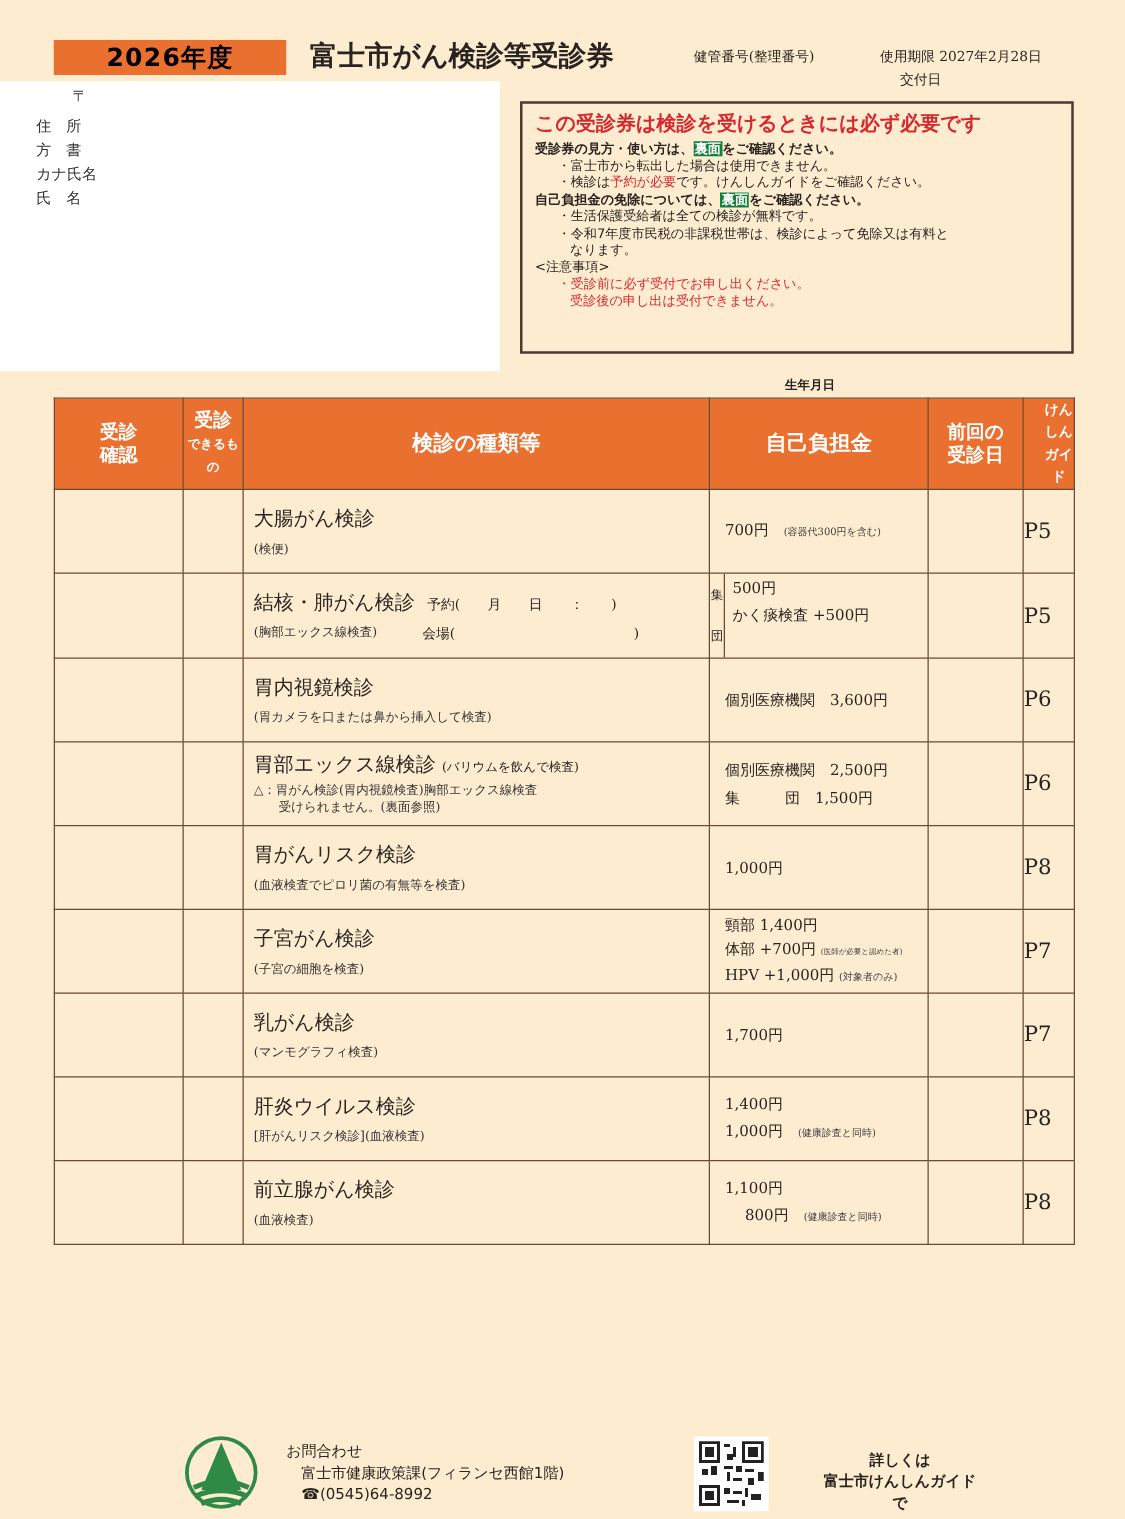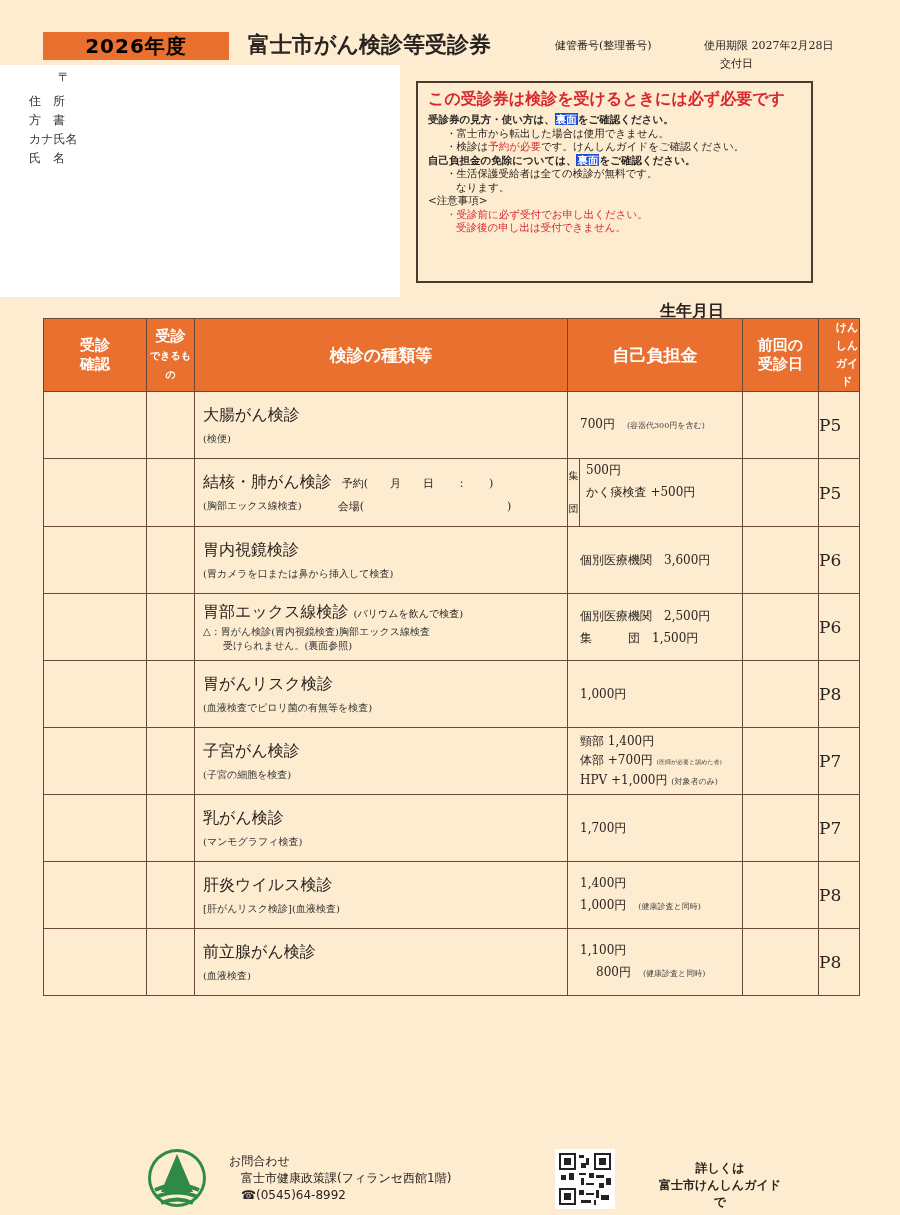--- a/index.html
+++ b/index.html
@@ -23,31 +23,31 @@
   .mgmt-no { position: absolute; left: 555px; top: 38px; font-size: 11px; font-family: "DejaVu Serif", serif; }
   .expiry { position: absolute; left: 704px; top: 38px; font-size: 11px; font-family: "DejaVu Serif", serif; }
   .issue-date { position: absolute; left: 720px; top: 56px; font-size: 11px; font-family: "DejaVu Serif", serif; }
   .address-panel {
     position: absolute; left: 0; top: 65px; width: 400px; height: 232px; background: #fff;
   }
   .addr-label {
     position: absolute; font-size: 12px; font-family: "DejaVu Serif", serif; color: #333;
   }
   .notice-box {
-    position: absolute; left: 416px; top: 81px; width: 397px; height: 202px;
+    position: absolute; left: 416px; top: 81px; width: 443px; height: 202px;
     border: 2px solid #4a3a30; padding: 6px 10px;
   }
   .notice-title { color: #d8282e; font-size: 16px; font-weight: bold; margin-bottom: 3px; }
   .notice-line { font-size: 10.5px; line-height: 13.5px; }
   .notice-line.b { font-weight: bold; }
   .notice-line.ind { padding-left: 18px; }
   .notice-line.ind2 { padding-left: 28px; }
   .red { color: #d8282e; }
-  .redbg { color: #fff; background: #1d4ed8; padding: 0 1px; }
-  .dob-label { position: absolute; left: 660px; top: 301px; font-size: 16px; font-weight: bold; }
+  .redbg { color: #fff; background: #15803d; padding: 0 1px; }
+  .dob-label { position: absolute; left: 628px; top: 301px; font-size: 10px; font-weight: bold; }
 
   table.exams {
     position: absolute; left: 43px; top: 318px; width: 816px;
     border-collapse: collapse; table-layout: fixed;
   }
   table.exams th {
     background: #ea7030; color: #fff; font-weight: bold; border: 1px solid #6b4a35;
     height: 51px; font-size: 17px; line-height: 19px; text-align: center;
   }
   table.exams th .small { font-size: 10px; display: block; }
@@ -89,20 +89,21 @@
   <div class="addr-label" style="left:29px;top:85px;">氏　名</div>
 </div>
 
 <div class="notice-box">
   <div class="notice-title">この受診券は検診を受けるときには必ず必要です</div>
   <div class="notice-line b"><span>受診券の見方・使い方は、</span><span class="redbg">裏面</span><span>をご確認ください。</span></div>
   <div class="notice-line ind">・富士市から転出した場合は使用できません。</div>
   <div class="notice-line ind"><span>・検診は</span><span class="red">予約が必要</span><span>です。けんしんガイドをご確認ください。</span></div>
   <div class="notice-line b"><span>自己負担金の免除については、</span><span class="redbg">裏面</span><span>をご確認ください。</span></div>
   <div class="notice-line ind">・生活保護受給者は全ての検診が無料です。</div>
+  <div class="notice-line ind">・令和7年度市民税の非課税世帯は、検診によって免除又は有料と</div>
   <div class="notice-line ind2">なります。</div>
   <div class="notice-line">&lt;注意事項&gt;</div>
   <div class="notice-line ind red">・受診前に必ず受付でお申し出ください。</div>
   <div class="notice-line ind2 red">受診後の申し出は受付できません。</div>
 </div>
 
 <div class="dob-label">生年月日</div>
 
 <table class="exams">
   <colgroup>

